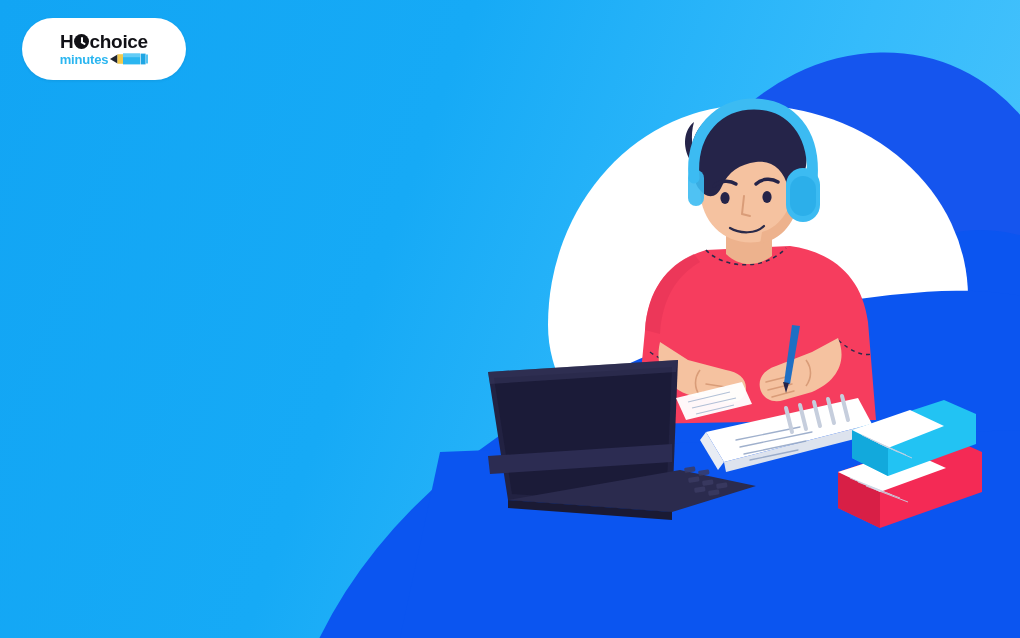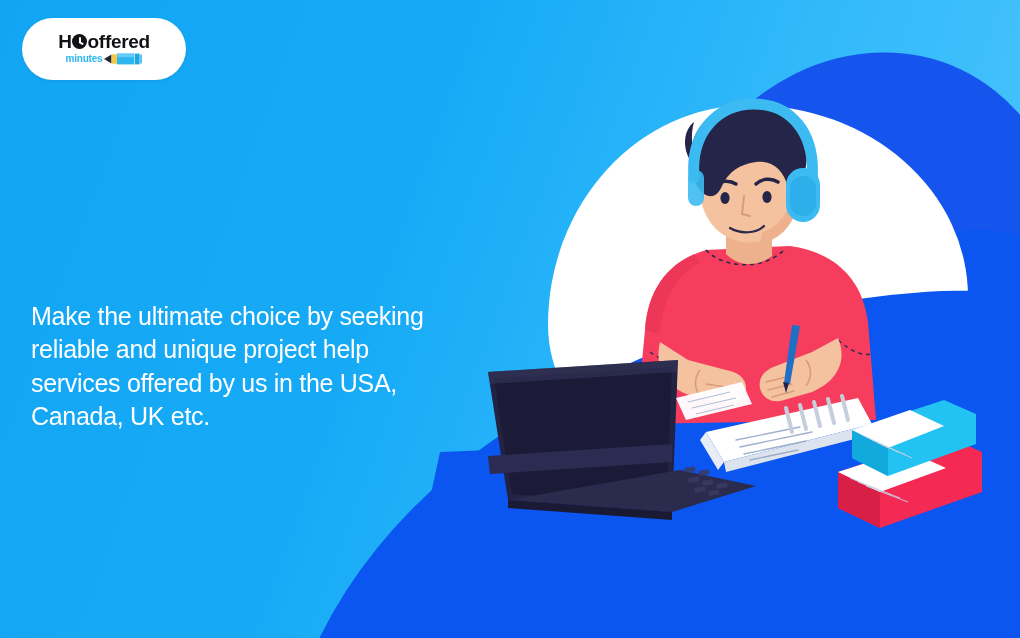--- a/index.html
+++ b/index.html
@@ -89,21 +89,21 @@
     background:#FFFFFF; border-radius:1px;
   }
   .logo-clock-o::after {
     content:""; position:absolute;
     left:7px; top:7px; width:4.5px; height:1.8px;
     background:#FFFFFF; border-radius:1px;
     transform:rotate(28deg); transform-origin:left center;
   }
   .logo-line2 {
     display:flex; align-items:center; gap:2px;
-    font-size:10px; font-weight:bold; color:#2BB6F0;
+    font-size:13px; font-weight:bold; color:#2BB6F0;
     letter-spacing:-.2px; line-height:1;
   }
   .pencil-ico { display:block; }
 
   
   #headline {
     position:absolute; left:31px; top:160px;
     width:500px;
     font-size:44px; font-weight:bold;
     line-height:1.13;
@@ -134,36 +134,35 @@
     <div class="blob-royal-edge"></div>
     <div class="blob-white"></div>
     <div class="blob-white-2"></div>
     <div class="blob-royal-bottom"></div>
   </div>
 
   <div id="logo-pill">
     <div class="logo-line1">
       <span>H</span>
       <span class="logo-clock-o"></span>
-      <span>offered</span>
+      <span>choice</span>
     </div>
     <div class="logo-line2">
       <span>minutes</span>
       <svg class="pencil-ico" width="38" height="14" viewBox="0 0 38 14">
         <path d="M0 7 L7.5 2.6 L7.5 11.4 Z" fill="#1F2430"></path>
         <path d="M7.5 2.2 L13 2.2 L13 11.8 L7.5 11.8 Z" fill="#F2C94C"></path>
         <path d="M13 1.6 L30 1.6 L30 12.4 L13 12.4 Z" fill="#2BB6F0"></path>
         <path d="M13 1.6 L30 1.6 L30 5.2 L13 5.2 Z" fill="#63CCF6"></path>
         <path d="M30.6 1.6 L35.6 1.6 L35.6 12.4 L30.6 12.4 Z" fill="#1FA6E4"></path>
         <path d="M36.2 2.4 L37.8 2.4 L37.8 11.6 L36.2 11.6 Z" fill="#2BB6F0"></path>
       </svg>
     </div>
   </div>
 
-  <p id="subcopy">Make the ultimate choice by seeking reliable and unique project help services offered by us in the USA, Canada, UK etc.</p>
 
   <svg id="illustration" width="1020" height="638" viewBox="0 0 1020 638">
 
     <g>
       <path d="M645 330
                C 648 285, 672 260, 706 250
                L 790 246
                C 832 252, 862 276, 868 322
                L 876 420
                L 636 424 Z" fill="#F63D5E"></path>

